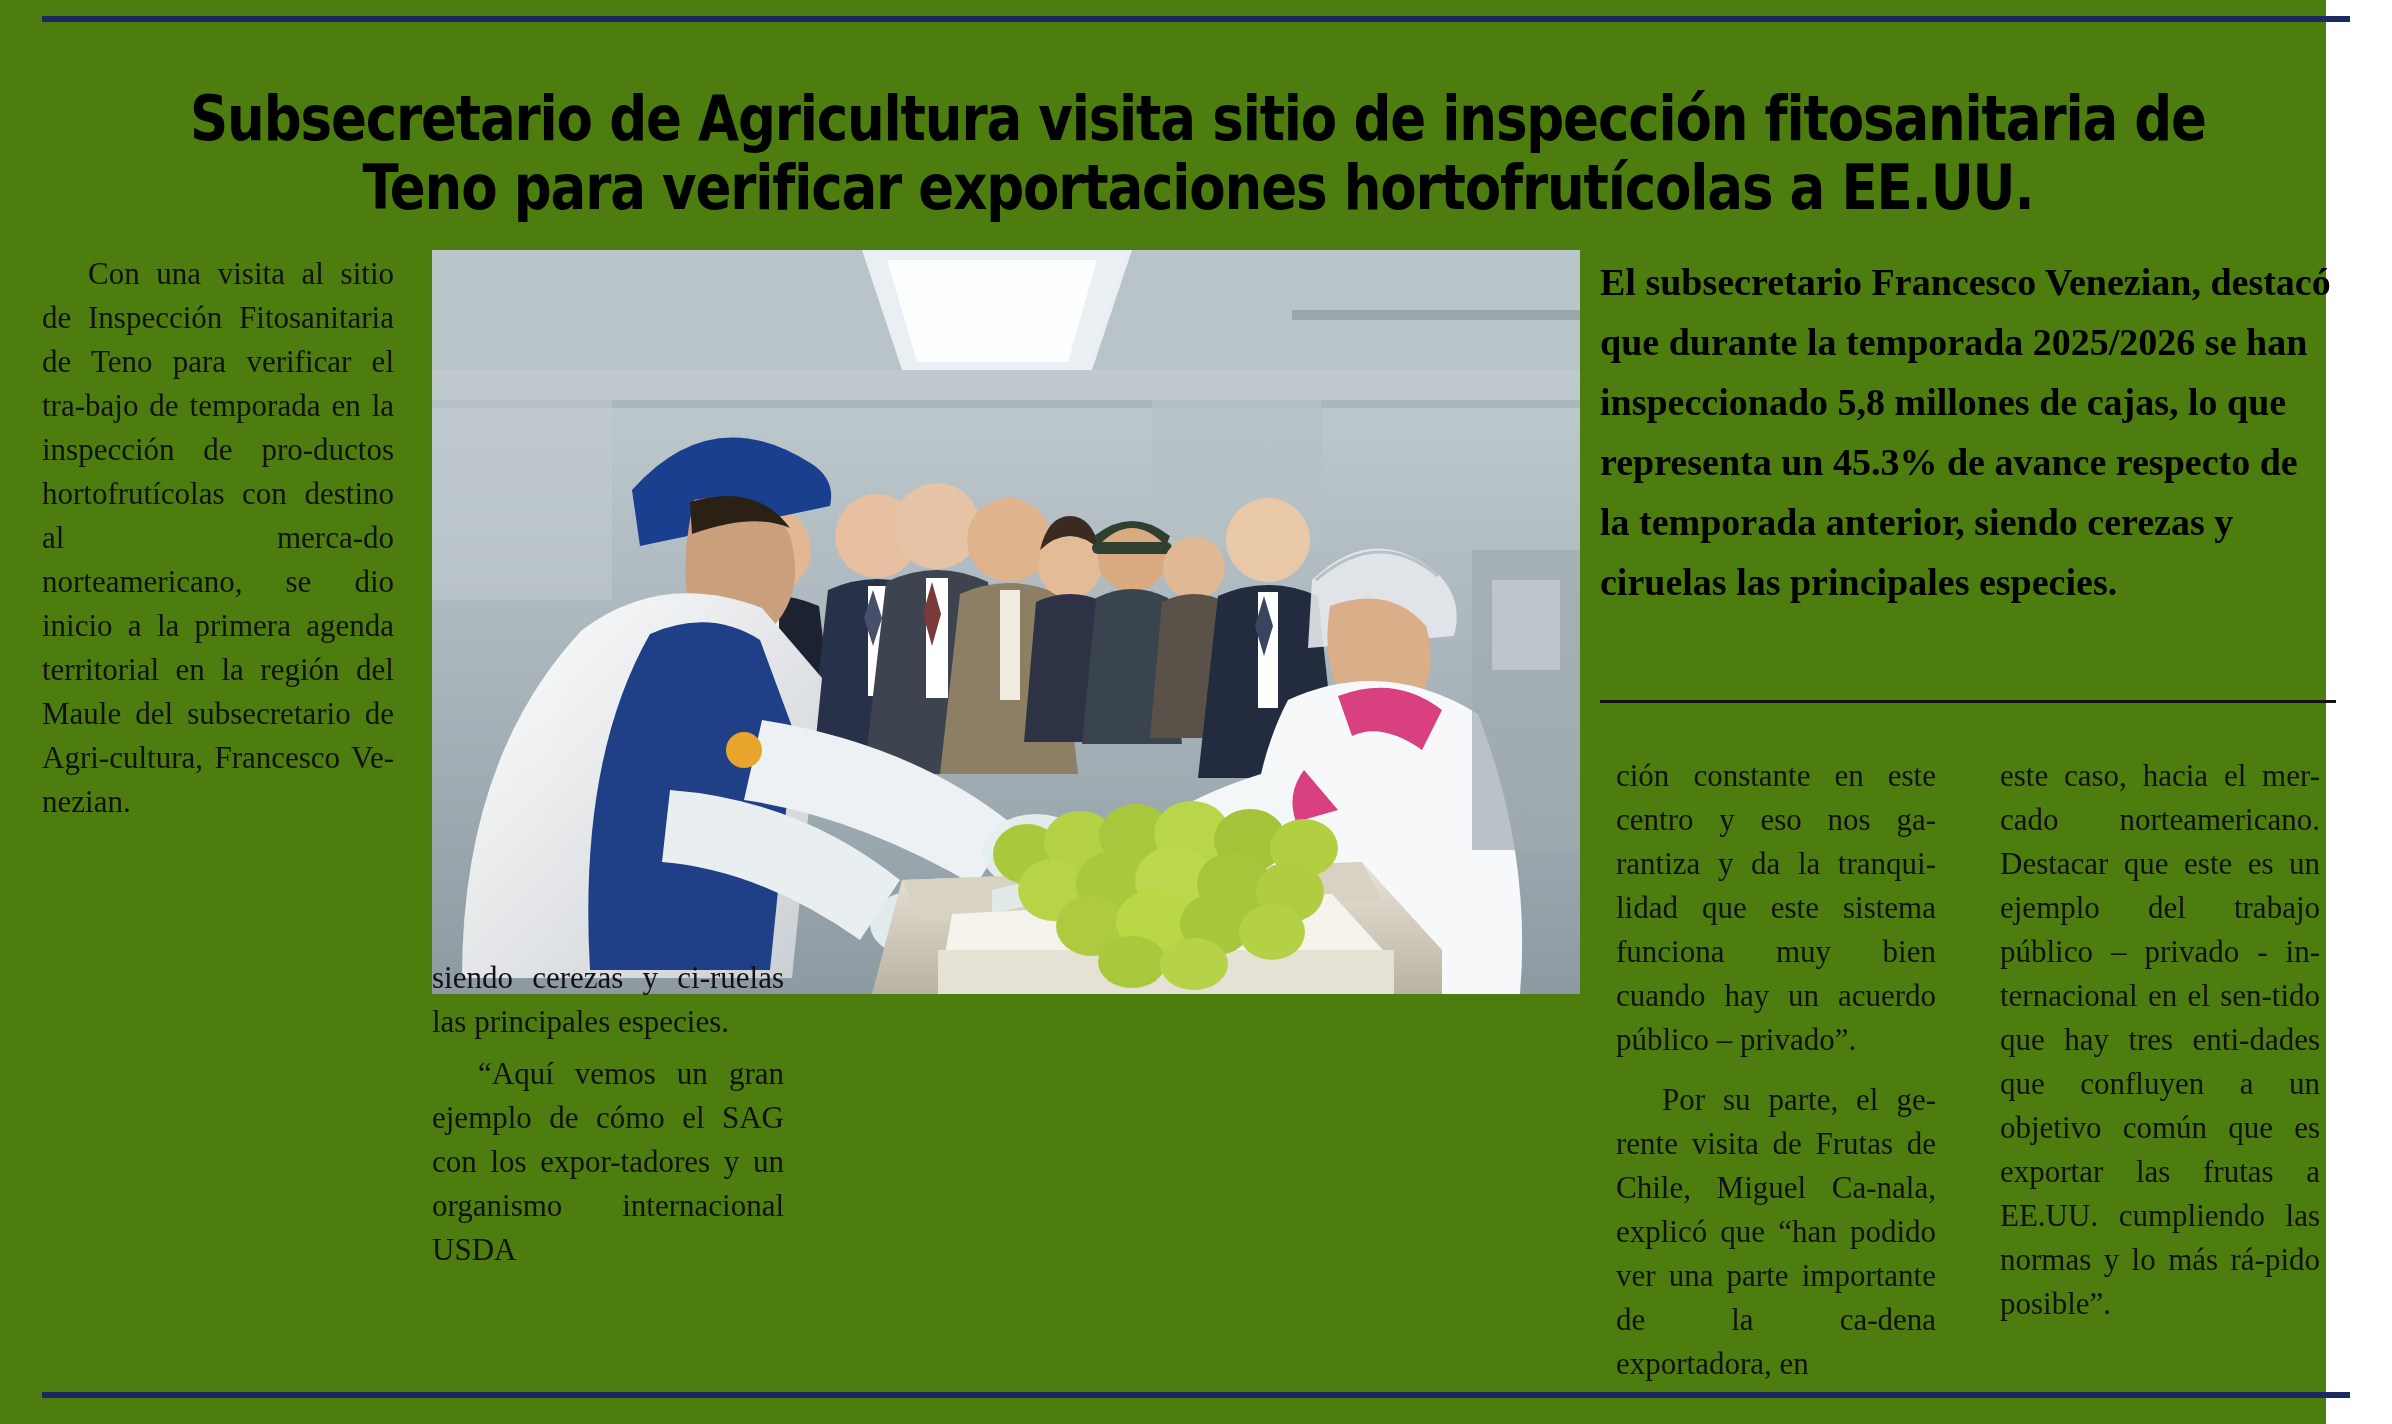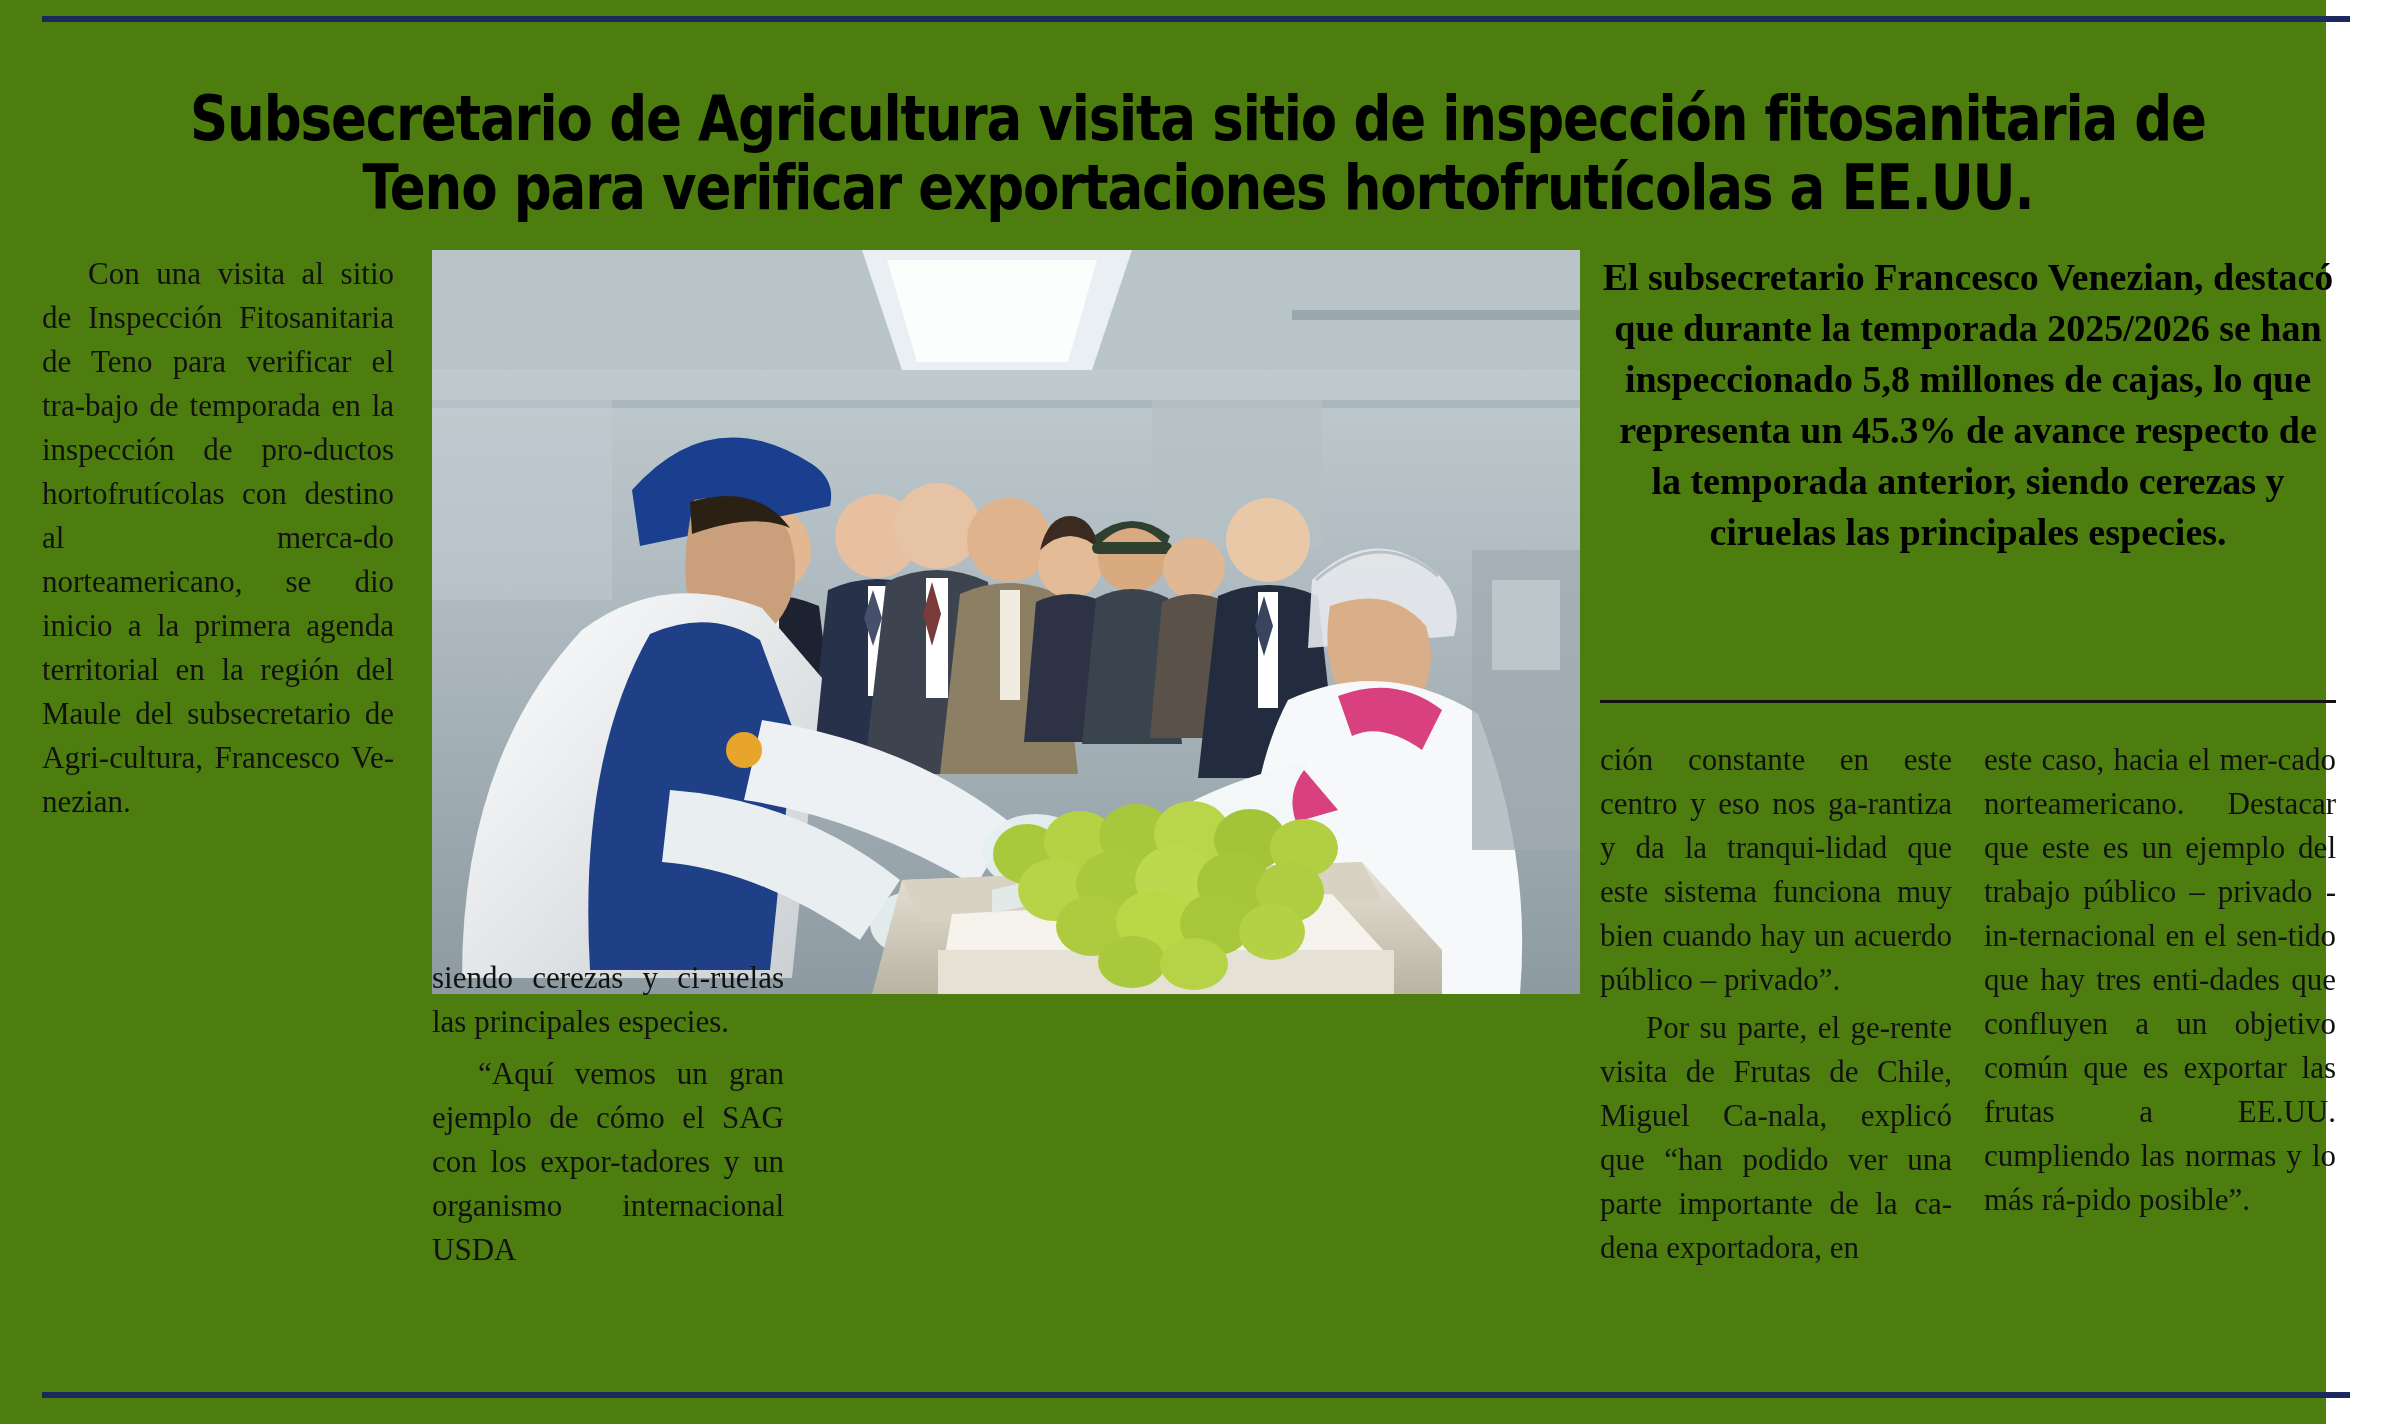--- a/index.html
+++ b/index.html
@@ -105,44 +105,44 @@
 
   
   .pullquote {
     position: absolute;
     left: 1600px;
     top: 252px;
     width: 736px;
     font-family: "Liberation Serif", serif;
     font-weight: bold;
     font-size: 38px;
-    line-height: 51px;
+    line-height: 60px;
     color: #000000;
-    text-align: center;
+    text-align: left;
   }
   .pq-rule {
     position: absolute;
     left: 1600px;
     top: 700px;
     width: 736px;
     height: 3px;
     background: #111111;
   }
 
   
   .rcol {
     position: absolute;
     top: 738px;
     width: 352px;
     font-size: 31px;
     line-height: 44px;
     text-align: justify;
     hyphens: manual;
   }
-  .rcol p { margin: 0; }
+  .rcol p { margin: 16px; }
   .rcol p + p { margin-top: 4px; }
   .rc1 { left: 1600px; }
   .rc2 { left: 1984px; }
 </style>
 </head>
 <body>
 
 <div class="page">
 
   <div class="rule-top"></div>

